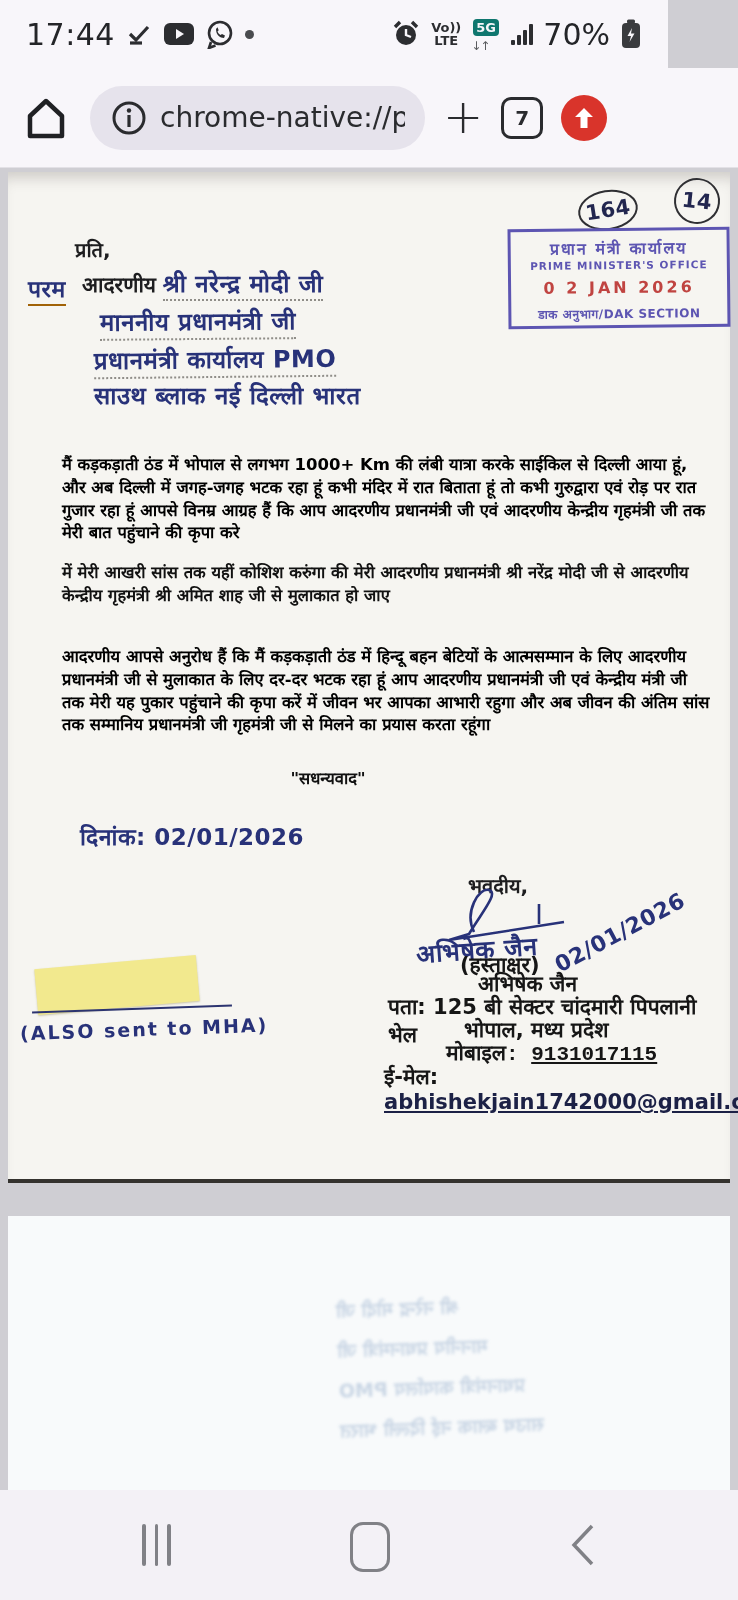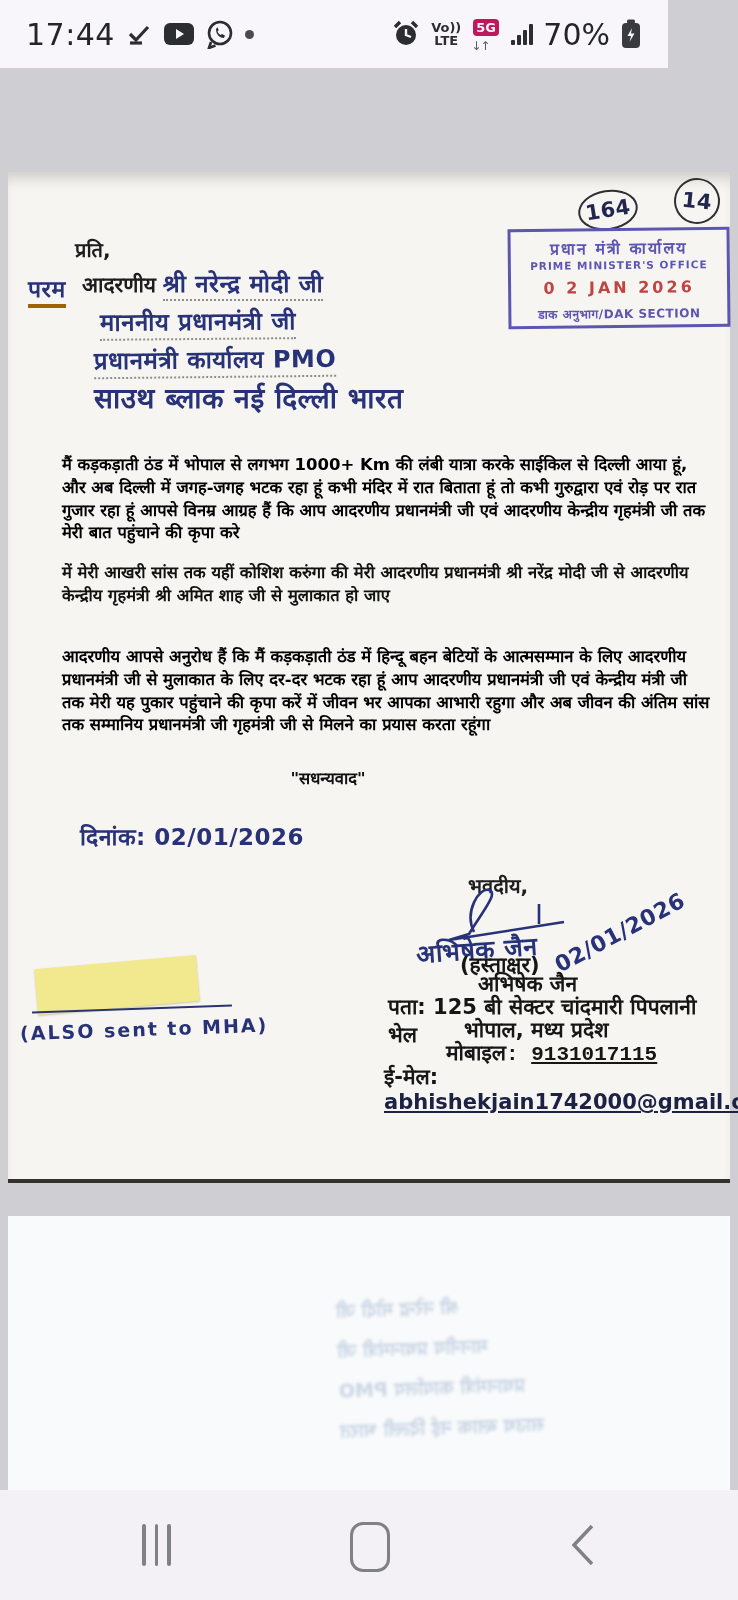--- a/index.html
+++ b/index.html
@@ -5,21 +5,21 @@
   html,body{margin:0;padding:0;background:#9a999e;font-family:"DejaVu Sans","Liberation Sans",sans-serif;}
   .screen{position:relative;width:738px;height:1600px;margin:0 auto;background:#cfced3;overflow:hidden;}
 
   
   .statusbar{position:absolute;left:0;top:0;width:668px;height:68px;background:#f8f6fa;display:flex;align-items:center;justify-content:space-between;padding:0 26px;box-sizing:border-box;color:#242528;}
   .sb-left,.sb-right{display:flex;align-items:center;gap:10px;}
   .sb-time{font-size:30px;font-weight:400;letter-spacing:.5px;}
   .sb-ico{display:inline-flex;align-items:center;justify-content:center;}
   .volte{display:flex;flex-direction:column;line-height:1;font-size:13px;font-weight:700;color:#2c2d30;text-align:center;}
   .badge5g{position:relative;width:30px;height:30px;}
-  .badge5g .b{position:absolute;top:0;left:2px;background:#be185d;color:#f6f5f9;font-size:13px;font-weight:700;padding:1px 3px;border-radius:4px;}
+  .badge5g .b{position:absolute;top:0;left:2px;background:#0f766e;color:#f6f5f9;font-size:13px;font-weight:700;padding:1px 3px;border-radius:4px;}
   .badge5g .a{position:absolute;bottom:-4px;left:0;font-size:12px;color:#5a5b5e;letter-spacing:-1px;}
   .sb-batt{font-size:30px;font-weight:400;}
   .bars{display:flex;align-items:flex-end;gap:2px;height:22px;}
   .bars i{display:block;width:4px;background:#2c2d30;border-radius:1px;}
   .dot{width:9px;height:9px;border-radius:50%;background:#4a4b4e;}
 
   
   .toolbar{position:absolute;left:0;top:68px;width:738px;height:100px;background:#f8f6fa;border-bottom:1px solid #e3e1e6;display:flex;align-items:center;box-sizing:border-box;padding:0 20px;gap:18px;}
   .omnibox{flex:0 0 335px;height:64px;background:#e6e3ec;border-radius:32px;display:flex;align-items:center;padding:0 20px;box-sizing:border-box;gap:12px;overflow:hidden;}
   .omni-url{font-size:28px;color:#2a2b2e;white-space:nowrap;overflow:hidden;}
@@ -31,21 +31,21 @@
   .content{position:absolute;left:0;top:168px;width:738px;height:1322px;background:#cfced3;}
   .page1{position:absolute;left:8px;top:4px;width:722px;height:1007px;background:#f6f5f1;border-bottom:4px solid #34322e;box-shadow:inset 0 14px 14px -8px rgba(90,85,80,.25);}
   .page2{position:absolute;left:8px;top:1048px;width:722px;height:274px;background:#f8fafb;}
 
   .printed{color:#1d1d1f;}
   .hw{color:#283279;font-weight:600;letter-spacing:.5px;}
   .abs{position:absolute;}
   .para{font-size:16.5px;line-height:1.38;font-weight:600;color:#000000;text-align:left;}
   .para.bold{font-weight:800;color:#111;}
   .dotted{border-bottom:2px dotted #8f8d88;padding-bottom:1px;}
-  .solidline{border-bottom:4px solid #a16207;}
+  .solidline{border-bottom:2px solid #a16207;}
 
   .circnum{border:2.5px solid #2f2f33;border-radius:50%;display:flex;align-items:center;justify-content:center;color:#22264f;font-weight:600;background:transparent;}
 
   .stamp{position:absolute;left:500px;top:56px;width:222px;height:100px;border:3px solid #5d55b2;color:#5d55b2;text-align:center;transform:rotate(-.6deg);padding:6px 4px;box-sizing:border-box;background:rgba(255,255,255,.0);}
   .stamp .l1{font-size:16px;font-weight:700;letter-spacing:2px;}
   .stamp .l2{font-size:10.5px;font-weight:600;letter-spacing:1px;}
   .stamp .dt{font-size:16px;font-weight:700;color:#c04441;letter-spacing:3px;margin:7px 0 8px;}
   .stamp .l3{font-size:12px;font-weight:600;letter-spacing:.5px;}
 
   .sticky{position:absolute;background:#f2e98e;box-shadow:0 1px 2px rgba(120,110,40,.35);}
@@ -119,20 +119,44 @@
       <span class="sb-ico">
         <svg width="22" height="32" viewBox="0 0 22 32">
             <rect x="2" y="5" width="18" height="25" rx="4" fill="#3a3b3e"></rect>
             <rect x="7" y="1.5" width="8" height="4" rx="1.5" fill="#3a3b3e"></rect>
             <path d="M12 10 l-4.5 8 h3.5 l-1.5 6 5-8.5 h-3.5z" fill="#f8f6fa"></path>
           </svg>
       </span>
     </div>
   </div>
 
+  <div class="toolbar">
+    <span class="sb-ico">
+      <svg width="52" height="52" viewBox="0 0 52 52">
+          <path d="M10 24 L26 9 L42 24 V44 H10 Z" stroke="#202124" stroke-width="4.5" fill="none" stroke-linejoin="round"></path>
+        </svg>
+    </span>
+    <div class="omnibox">
+      <span class="sb-ico">
+        <svg width="38" height="38" viewBox="0 0 38 38">
+            <circle cx="19" cy="19" r="15" stroke="#2a2b2e" stroke-width="3" fill="none"></circle>
+            <rect x="17.4" y="16" width="3.2" height="12" fill="#2a2b2e"></rect>
+            <circle cx="19" cy="11.5" r="2.2" fill="#2a2b2e"></circle>
+          </svg>
+      </span>
+      <span class="omni-url">chrome-native://p</span>
+    </div>
+    <span class="plus">+</span>
+    <span class="tabbox">7</span>
+    <span class="updot">
+      <svg width="26" height="26" viewBox="0 0 26 26">
+          <path d="M13 3 L22 12 H16.5 V23 H9.5 V12 H4 Z" fill="#ffffff"></path>
+        </svg>
+    </span>
+  </div>
 
   <div class="content">
 
     <div class="page1">
 
       <div class="circnum abs hw" style="left:570px;top:18px;width:56px;height:36px;font-size:21px;transform:rotate(-9deg);border-radius:50%;">164</div>
       <div class="circnum abs hw" style="left:666px;top:6px;width:42px;height:42px;font-size:21px;transform:rotate(6deg);">14</div>
 
       <div class="stamp">
         <div class="l1">प्रधान मंत्री कार्यालय</div>
@@ -142,21 +166,21 @@
       </div>
 
       <div class="abs printed" style="left:67px;top:58px;font-size:20px;font-weight:700;margin-top:6px;">प्रति,</div>
       <div class="abs hw solidline" style="left:20px;top:100px;font-size:23px;">परम</div>
       <div class="abs" style="left:74px;top:94px;font-size:21px;">
         <span class="printed" style="font-weight:700;">आदरणीय</span>
         <span class="hw dotted" style="font-size:24px;">श्री नरेन्द्र मोदी जी</span>
       </div>
       <div class="abs hw dotted" style="left:92px;top:132px;font-size:24px;transform:rotate(-.5deg);">माननीय प्रधानमंत्री जी</div>
       <div class="abs hw dotted" style="left:86px;top:170px;font-size:24px;transform:rotate(-.6deg);">प्रधानमंत्री कार्यालय PMO</div>
-      <div class="abs hw" style="left:86px;top:206px;font-size:28px;">साउथ ब्लाक नई दिल्ली भारत</div>
+      <div class="abs hw" style="left:86px;top:206px;font-size:24px;">साउथ ब्लाक नई दिल्ली भारत</div>
 
       <div class="abs para" style="left:54px;top:282px;width:648px;">मैं कड़कड़ाती ठंड में भोपाल से लगभग 1000+ Km की लंबी यात्रा करके साईकिल से दिल्ली आया हूं, और अब दिल्ली में जगह-जगह भटक रहा हूं कभी मंदिर में रात बिताता हूं तो कभी गुरुद्वारा एवं रोड़ पर रात गुजार रहा हूं आपसे विनम्र आग्रह हैं कि आप आदरणीय प्रधानमंत्री जी एवं आदरणीय केन्द्रीय गृहमंत्री जी तक मेरी बात पहुंचाने की कृपा करे</div>
       <div class="abs para bold" style="left:54px;top:390px;width:640px;">में मेरी आखरी सांस तक यहीं कोशिश करुंगा की मेरी आदरणीय प्रधानमंत्री श्री नरेंद्र मोदी जी से आदरणीय केन्द्रीय गृहमंत्री श्री अमित शाह जी से मुलाकात हो जाए</div>
       <div class="abs para" style="left:54px;top:474px;width:650px;">आदरणीय आपसे अनुरोध हैं कि मैं कड़कड़ाती ठंड में हिन्दू बहन बेटियों के आत्मसम्मान के लिए आदरणीय प्रधानमंत्री जी से मुलाकात के लिए दर-दर भटक रहा हूं आप आदरणीय प्रधानमंत्री जी एवं केन्द्रीय मंत्री जी तक मेरी यह पुकार पहुंचाने की कृपा करें में जीवन भर आपका आभारी रहुगा और अब जीवन की अंतिम सांस तक सम्मानिय प्रधानमंत्री जी गृहमंत्री जी से मिलने का प्रयास करता रहूंगा</div>
       <div class="abs para bold" style="left:0;top:596px;width:640px;text-align:center;">"सधन्यवाद"</div>
 
       <div class="abs hw" style="left:72px;top:648px;font-size:23px;">दिनांक: 02/01/2026</div>
 
       <div class="abs printed" style="left:460px;top:700px;font-size:20px;font-weight:700;">भवदीय,</div>
       <svg class="abs" style="left:436px;top:710px;" width="140" height="60" viewBox="0 0 140 60">

